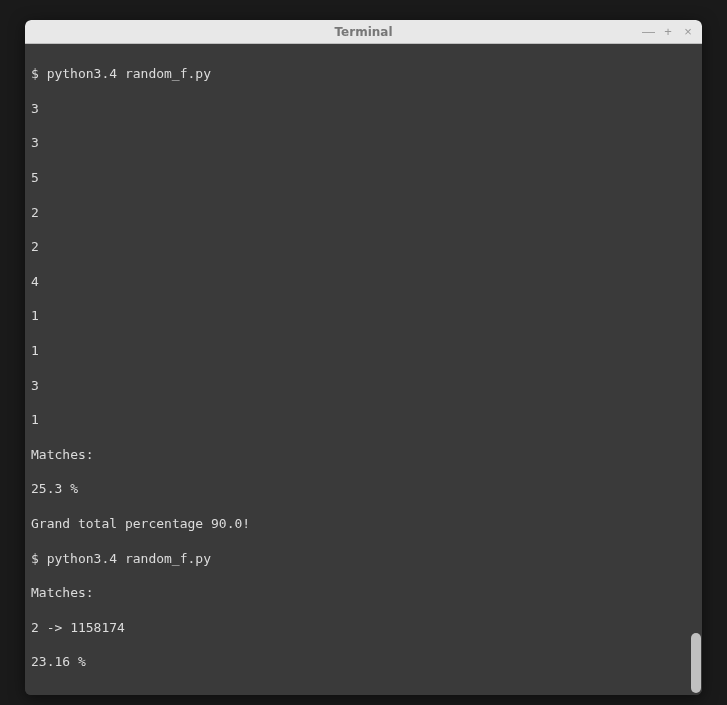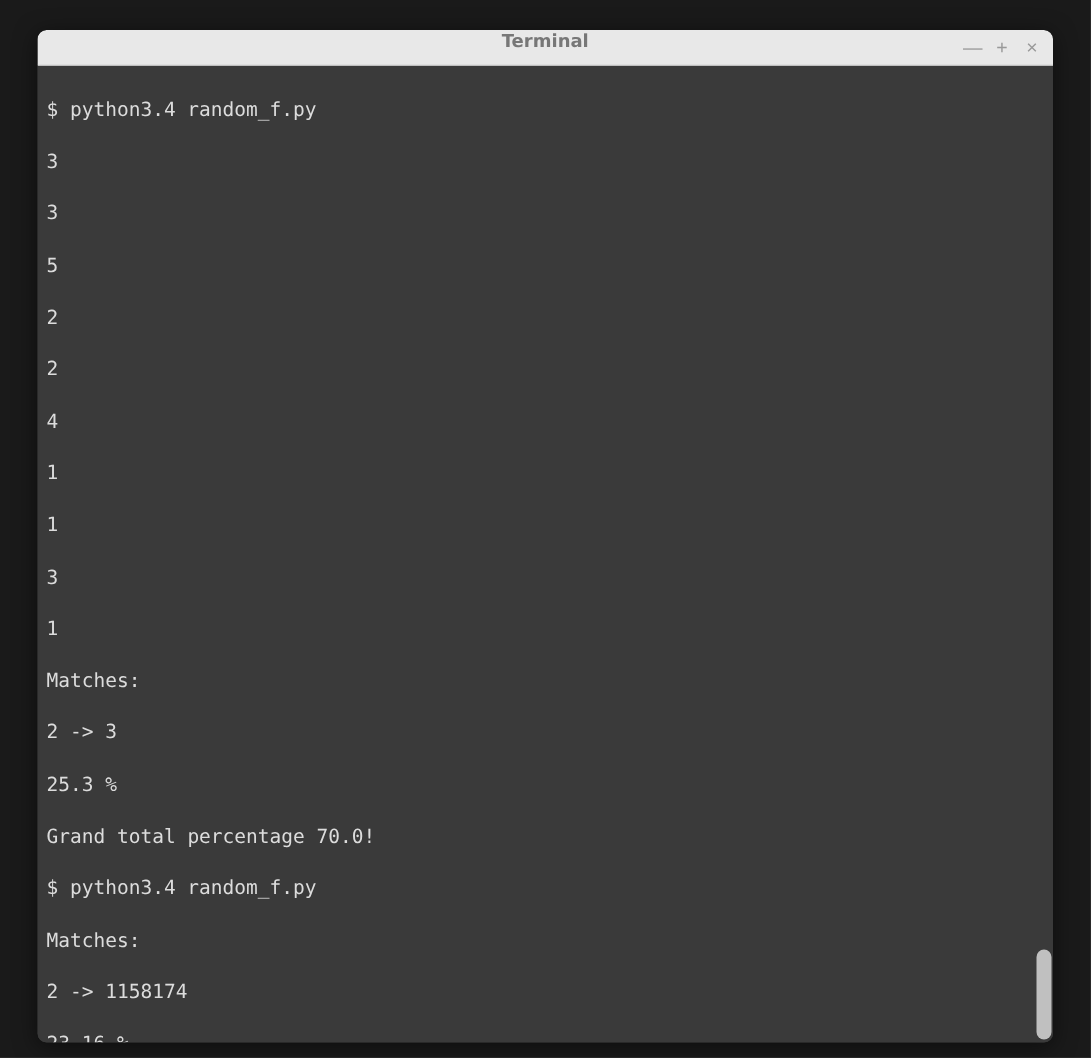--- a/index.html
+++ b/index.html
@@ -22,21 +22,21 @@
       width: 100%;
       height: 100%;
       display: flex;
       flex-direction: column;
       overflow: hidden;
     }
     .titlebar {
       background: #e8e8e8;
       height: 24px;
       display: flex;
-      align-items: flex-start;
+      align-items: center;
       justify-content: center;
       position: relative;
       border-top-left-radius: 6px;
       border-top-right-radius: 6px;
       border-bottom: 1px solid #bfbfbf;
       flex-shrink: 0;
     }
     .titlebar-title {
       color: #777;
       font-family: "DejaVu Sans", "Liberation Sans", sans-serif;
@@ -111,23 +111,22 @@
 <div>3</div>
 <div>5</div>
 <div>2</div>
 <div>2</div>
 <div>4</div>
 <div>1</div>
 <div>1</div>
 <div>3</div>
 <div>1</div>
 <div>Matches:</div>
-<div>2 -&gt; 3</div>
 <div>25.3 %</div>
-<div>Grand total percentage 70.0!</div>
+<div>Grand total percentage 90.0!</div>
 <div class="prompt-line"><span class="prompt-symbol">$</span><span>python3.4 random_f.py</span></div>
 <div>Matches:</div>
 <div>2 -&gt; 1158174</div>
 <div>23.16 %</div>
 
 
 
 
 
 

